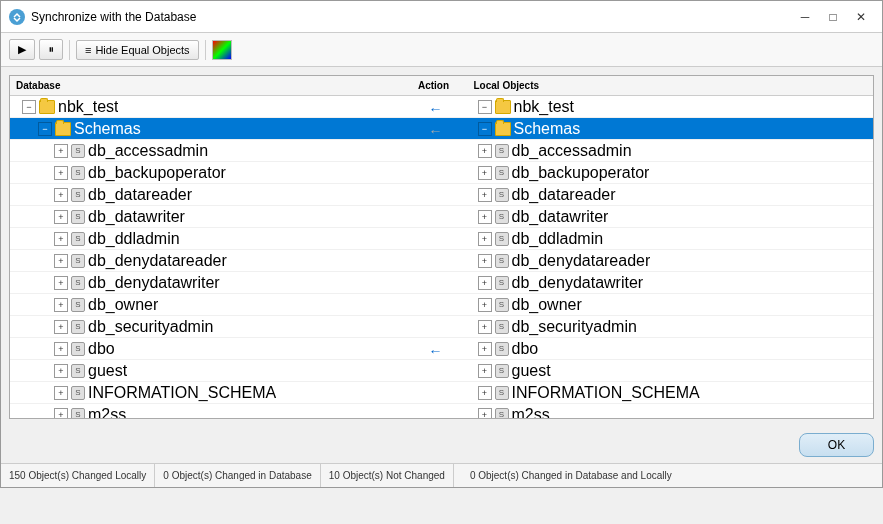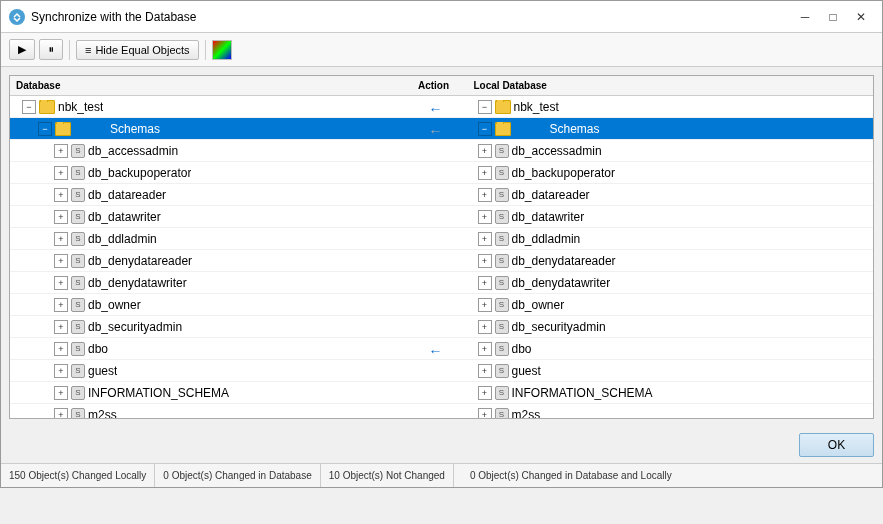--- a/index.html
+++ b/index.html
@@ -126,21 +126,21 @@
     .sync-body::-webkit-scrollbar-thumb { background: #c0c0c0; border: 1px solid #aaa; }
     .tree-row {
       display: grid;
       grid-template-columns: 1fr 80px 1fr 16px;
       align-items: center;
       height: 22px;
       border-bottom: 1px solid #f0f0f0;
       padding: 0 4px;
     }
     .tree-row.selected { background: #0078d4; color: #fff; }
-    .tree-row.selected .item-label { color: #fff; margin-left: 36px; }
+    .tree-row.selected .item-label { color: #fff; }
     .tree-cell {
       display: flex;
       align-items: center;
       gap: 3px;
       padding-left: 4px;
       overflow: hidden;
     }
     .tree-cell.center { justify-content: center; }
     .indent-1 { padding-left: 8px; }
     .indent-2 { padding-left: 24px; }
@@ -199,21 +199,21 @@
       border: 1px solid #999;
       border-radius: 2px;
       flex-shrink: 0;
       display: flex;
       align-items: center;
       justify-content: center;
       font-size: 8px;
       color: #555;
     }
     .item-label {
-      font-size: 12px;
+      font-size: 16px;
       white-space: nowrap;
       overflow: hidden;
       text-overflow: ellipsis;
     }
     .action-arrow {
       display: flex;
       align-items: center;
       justify-content: center;
       font-size: 14px;
       color: #0066cc;
@@ -242,21 +242,21 @@
       gap: 8px;
       padding: 6px 8px;
       background: #f0f0f0;
     }
     .footer-btn {
       padding: 4px 20px;
       border: 1px solid #aaa;
       cursor: pointer;
       font-size: 12px;
       background: linear-gradient(to bottom, #fff, #e0e0e0);
-      border-radius: 2px;
+      border-radius: 8px;
       min-width: 75px;
       text-align: center;
     }
     .footer-btn.primary {
       background: linear-gradient(to bottom, #e0eef8, #c8dff0);
       border-color: #7aadcf;
     }
   </style>
 </head>
 <body>
@@ -296,21 +296,21 @@
     <div class="toolbar-separator"></div>
     <div class="toolbar-color-btn" style="background: linear-gradient(135deg, #f00 0%, #0f0 50%, #00f 100%);"></div>
   </div>
 
   <div class="main-content">
     <div class="sync-panel">
 
       <div class="sync-header">
         <span>Database</span>
         <span style="text-align:center;">Action</span>
-        <span>Local Database</span>
+        <span>Local Objects</span>
         <span></span>
       </div>
 
       <div class="sync-body">
 
         <div class="tree-row">
           <div class="tree-cell indent-1">
             <div class="minus-btn">−</div>
             <div class="folder-icon"></div>
             <span class="item-label">nbk_test</span>

